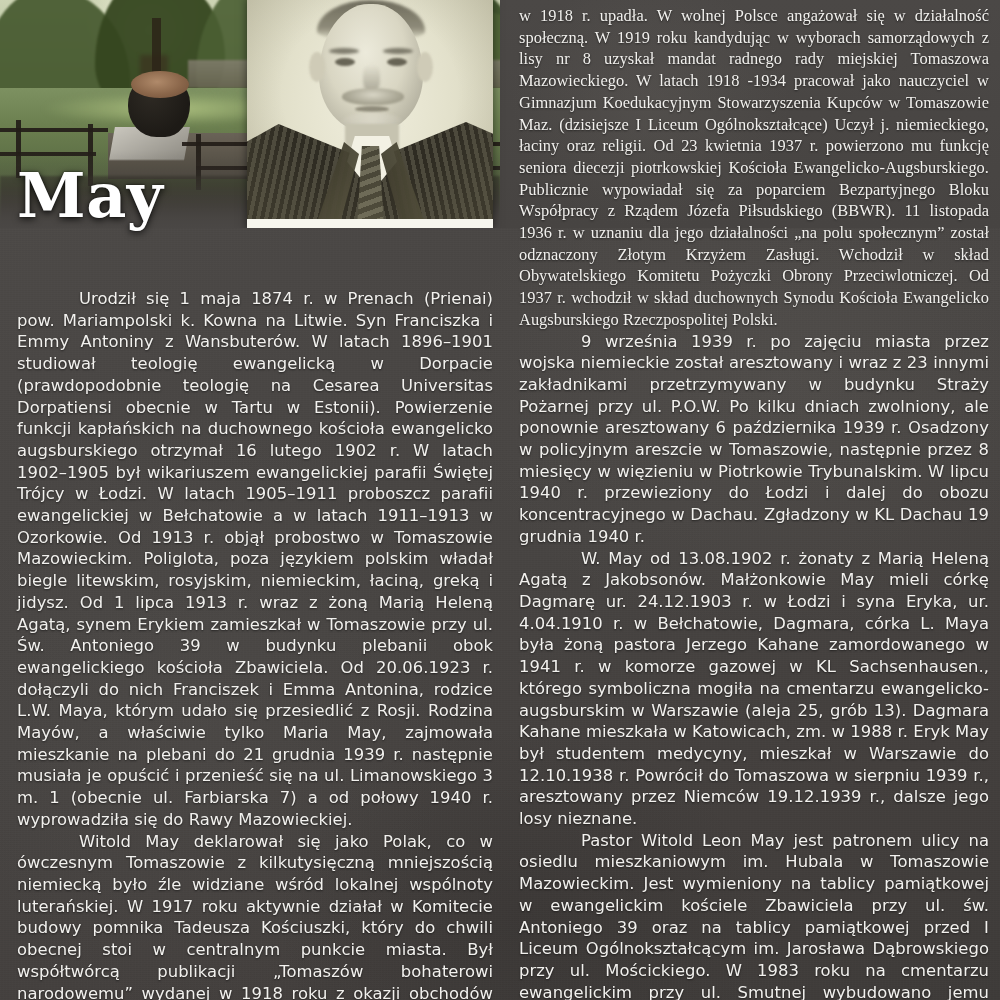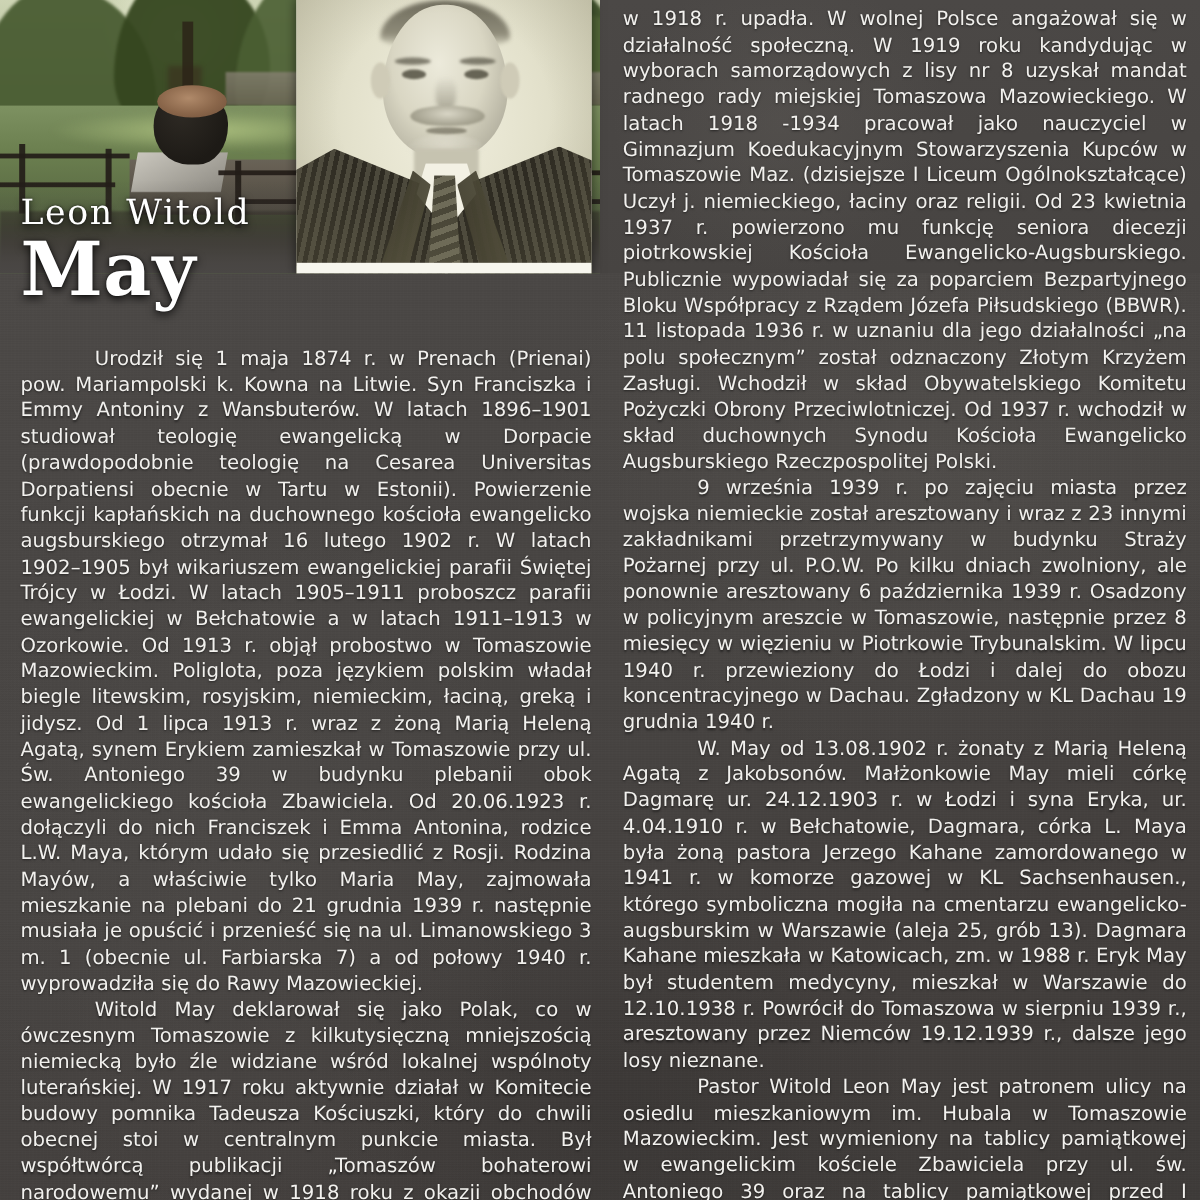--- a/index.html
+++ b/index.html
@@ -276,21 +276,21 @@
     line-height: 21.7px;
     text-align: justify;
     text-justify: inter-word;
     letter-spacing: .04px;
     text-shadow: 0 1px 2px rgba(0,0,0,.55);
     hyphens: none;
   }
   .col-left  { left: 17px;  top: 288px; width: 476px; }
   .col-right { left: 519px; top: 5px;   width: 470px; }
   .col p { margin: 0; text-indent: 62px; }
-  .col p.noindent { text-indent: 0; }
+  .col p.noindent { text-indent: 0; font-family: Liberation Serif, serif; }
   .col p + p { margin-top: 0; }
 </style>
 </head>
 <body>
 
 <div id="page">
 
   <div class="panel-bg"></div>
   <div class="panel-noise"></div>
 
@@ -348,21 +348,20 @@
         <div class="p-lapel-l"></div>
         <div class="p-lapel-r"></div>
         <div class="p-tie"></div>
       </div>
       <div class="portrait-vignette"></div>
       <div class="portrait-bottom-white"></div>
     </div>
   </div>
 
   <div class="title-block">
-    <div class="title-first">Leon Witold</div>
     <div class="title-last">May</div>
   </div>
 
   <div class="col col-left">
     <p>Urodził się 1 maja 1874 r. w Prenach (Prienai) pow. Mariampolski k. Kowna na Litwie. Syn Franciszka i Emmy Antoniny z Wansbuterów. W latach 1896–1901 studiował teologię ewangelicką w Dorpacie (prawdopodobnie teologię na Cesarea Universitas Dorpatiensi obecnie w Tartu w Estonii). Powierzenie funkcji kapłańskich na duchownego kościoła ewangelicko augsburskiego otrzymał 16 lutego 1902 r. W latach 1902–1905 był wikariuszem ewangelickiej parafii Świętej Trójcy w Łodzi. W latach 1905–1911 proboszcz parafii ewangelickiej w Bełchatowie a w latach 1911–1913 w Ozorkowie. Od 1913 r. objął probostwo w Tomaszowie Mazowieckim. Poliglota, poza językiem polskim władał biegle litewskim, rosyjskim, niemieckim, łaciną, greką i jidysz. Od 1 lipca 1913 r. wraz z żoną Marią Heleną Agatą, synem Erykiem zamieszkał w Tomaszowie przy ul. Św. Antoniego 39 w budynku plebanii obok ewangelickiego kościoła Zbawiciela. Od 20.06.1923 r.  dołączyli do nich Franciszek i Emma Antonina, rodzice L.W. Maya, którym udało się przesiedlić z Rosji. Rodzina Mayów, a właściwie tylko Maria May, zajmowała mieszkanie na plebani do 21 grudnia 1939 r. następnie musiała je opuścić i przenieść się na ul. Limanowskiego 3 m. 1 (obecnie ul. Farbiarska 7) a od połowy 1940 r. wyprowadziła się do Rawy Mazowieckiej.</p>
     <p>Witold May deklarował się jako Polak, co w ówczesnym Tomaszowie z kilkutysięczną mniejszością niemiecką było źle widziane wśród lokalnej wspólnoty luterańskiej. W 1917 roku aktywnie działał w Komitecie budowy pomnika Tadeusza Kościuszki, który do chwili obecnej stoi w centralnym punkcie miasta. Był współtwórcą publikacji „Tomaszów bohaterowi narodowemu” wydanej w 1918 roku z okazji obchodów kościuszkowskich w Tomaszowie Maz. Prawdopodobnie z tego powodu podczas pierwszej okupacji niemieckiej (w czasie I wojny światowej) został pozwany przed sąd. Sprawa się przewlekła i po odzyskaniu przez Polskę niepodległości</p>
   </div>
 
   <div class="col col-right">
     <p class="noindent">w 1918 r. upadła. W wolnej Polsce angażował się w działalność społeczną. W 1919 roku kandydując w wyborach samorządowych z lisy nr 8 uzyskał mandat radnego rady miejskiej Tomaszowa Mazowieckiego. W latach 1918 -1934 pracował jako nauczyciel w Gimnazjum Koedukacyjnym Stowarzyszenia Kupców w Tomaszowie Maz. (dzisiejsze I Liceum Ogólnokształcące) Uczył j. niemieckiego, łaciny oraz religii. Od 23 kwietnia 1937 r. powierzono mu funkcję seniora diecezji piotrkowskiej Kościoła Ewangelicko-Augsburskiego. Publicznie wypowiadał się za poparciem Bezpartyjnego Bloku Współpracy z Rządem Józefa Piłsudskiego (BBWR). 11 listopada 1936 r. w uznaniu dla jego działalności „na polu społecznym” został odznaczony Złotym Krzyżem Zasługi. Wchodził w skład Obywatelskiego Komitetu Pożyczki Obrony Przeciwlotniczej. Od 1937 r. wchodził w skład duchownych Synodu Kościoła Ewangelicko Augsburskiego Rzeczpospolitej Polski.</p>

